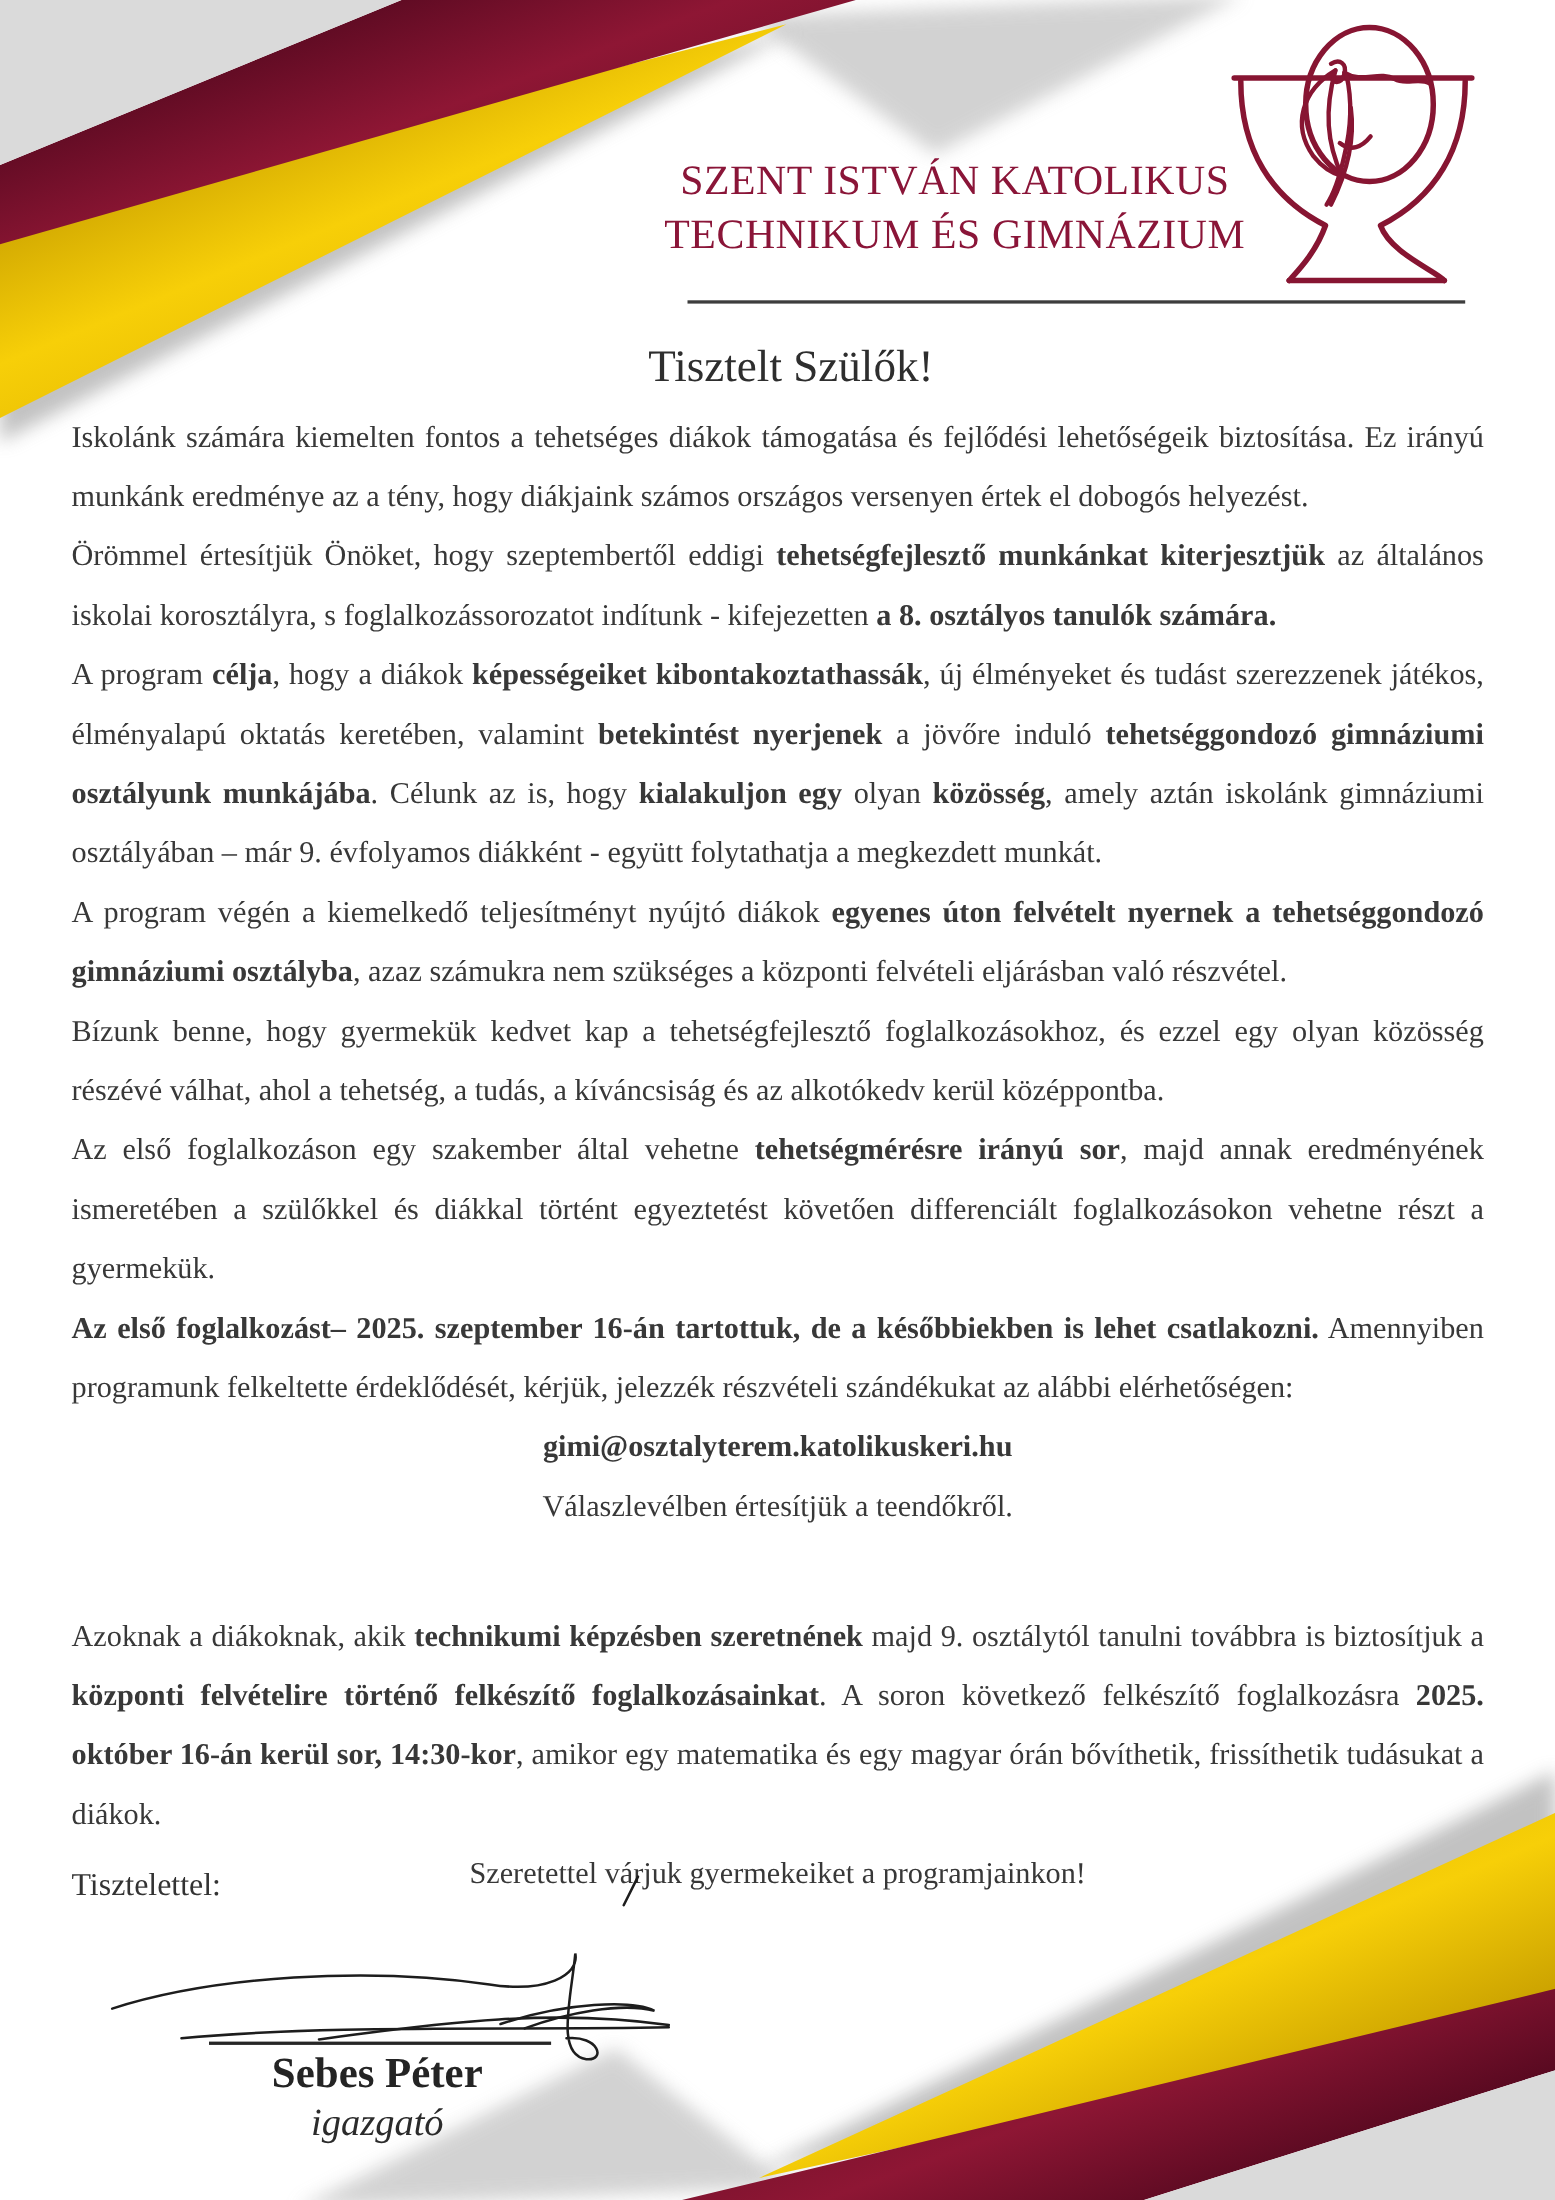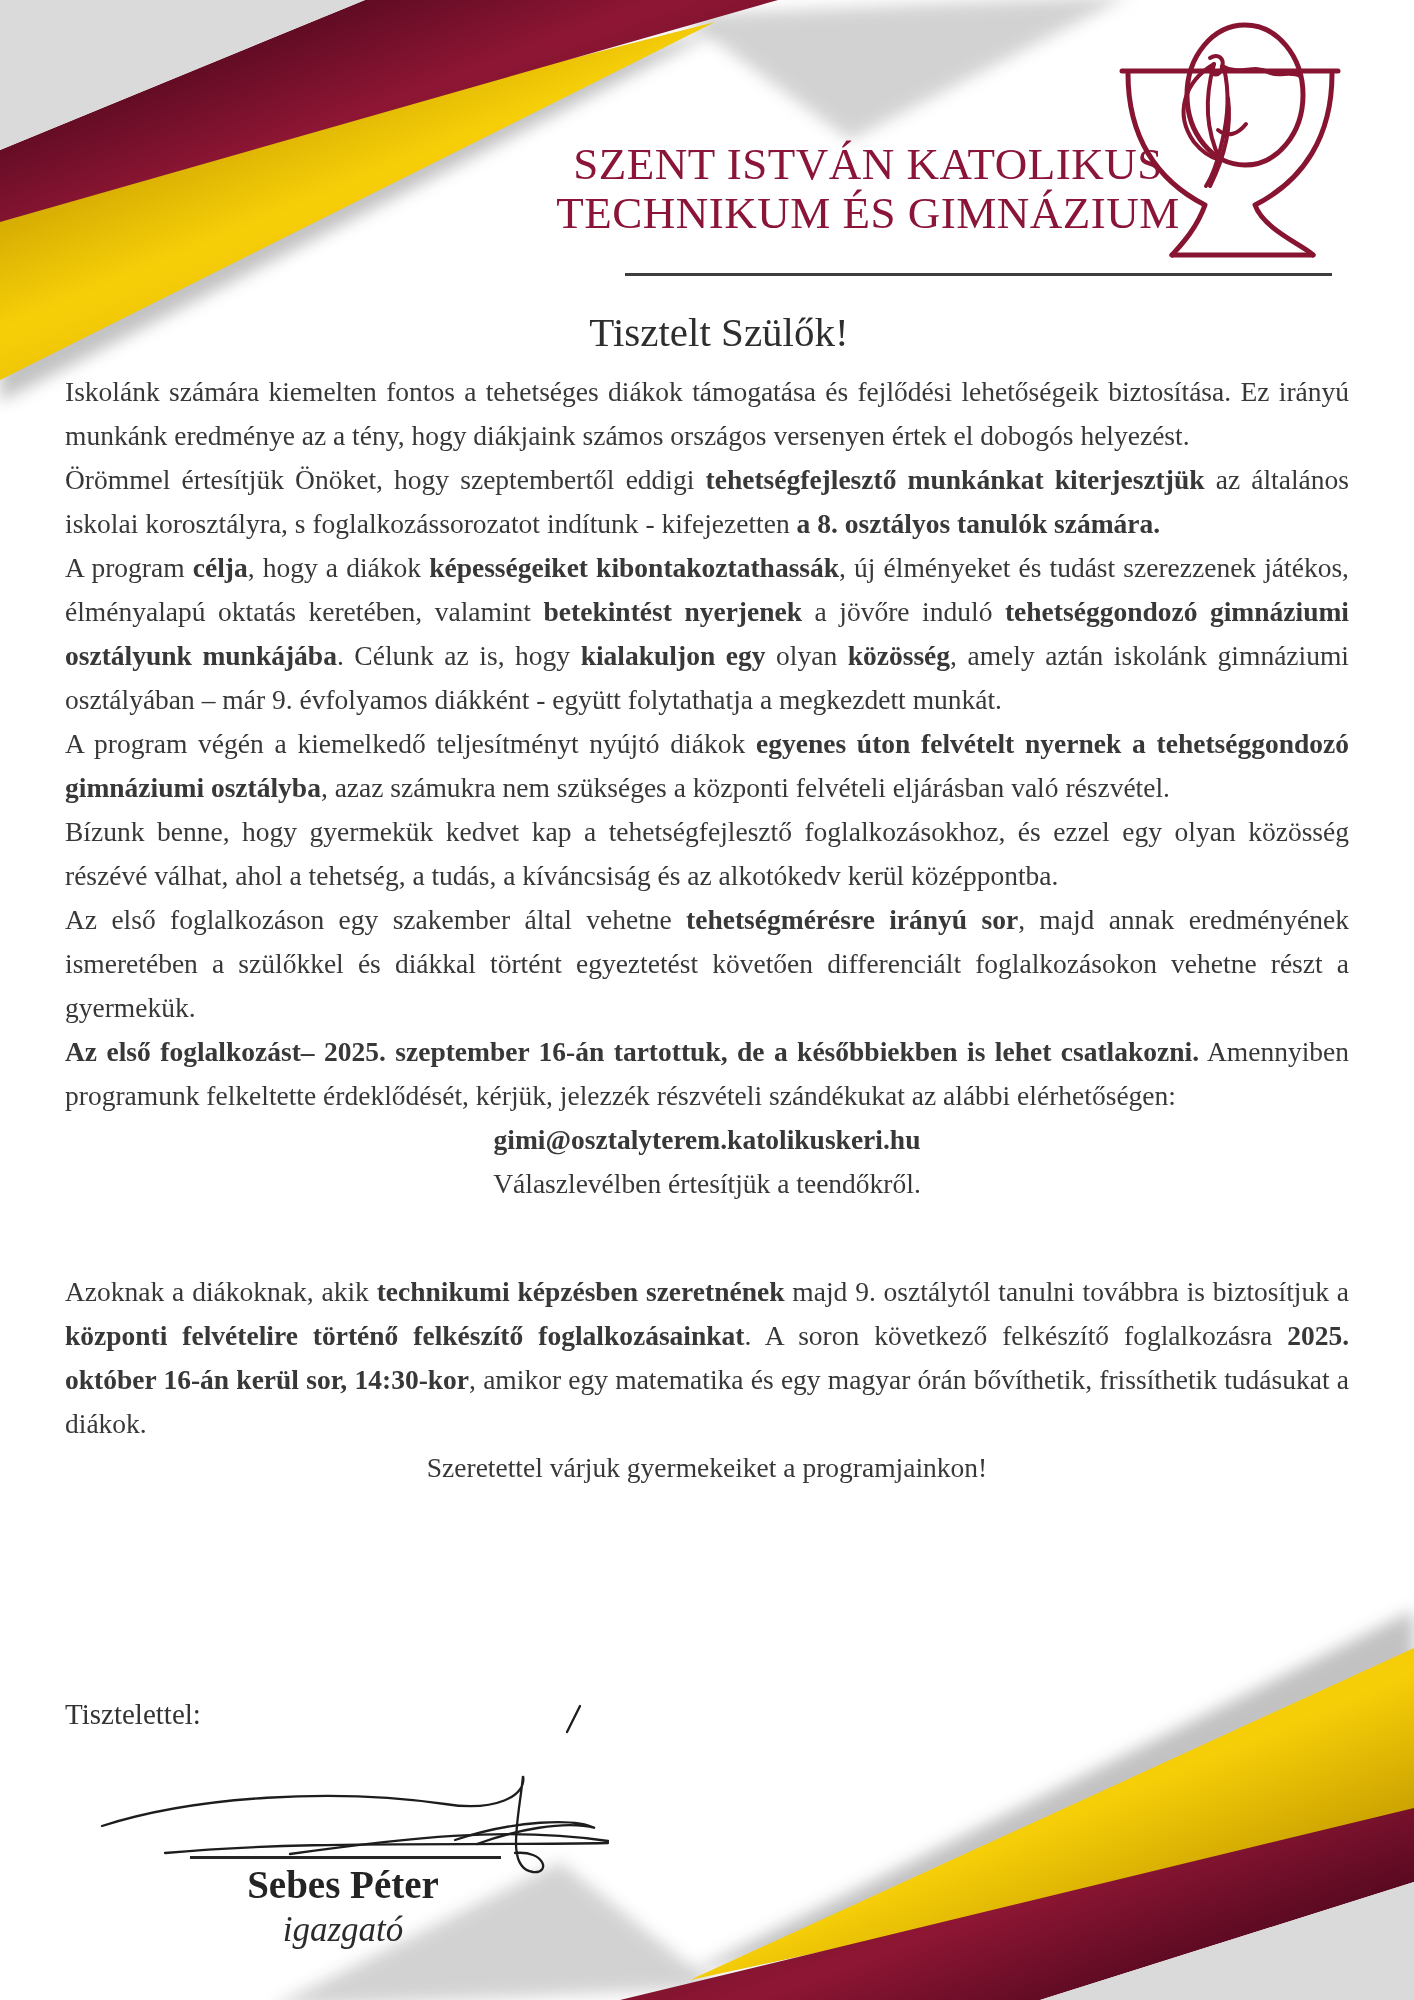--- a/index.html
+++ b/index.html
@@ -6,34 +6,34 @@
   body {
     width:1414px; height:2000px; position:relative; background:#ffffff;
     overflow:hidden;
     font-family:"Liberation Serif","DejaVu Serif",serif;
   }
   .deco { position:absolute; left:0; top:0; width:1414px; height:2000px; z-index:0; pointer-events:none; }
   .content { position:relative; z-index:1; }
 
   .school-name {
     position:absolute; left:538px; top:140px; width:660px;
-    text-align:center; color:#8A1538; font-size:45px; line-height:49px;
+    text-align:center; color:#8A1538; font-size:38px; line-height:49px;
     letter-spacing:0.5px; font-weight:normal;
   }
   .logo-svg { position:absolute; left:1118px; top:18px; }
   .separator { position:absolute; left:625px; top:273px; width:707px; height:3px; background:#3d3d3d; }
 
   .page-title {
     position:absolute; left:0; top:296px; width:1414px; margin:12px;
     text-align:center; font-size:41px; font-weight:normal; color:#2e2e2e;
   }
 
   .letter {
     position:absolute; left:65px; top:370px; width:1284px;
-    font-size:27.5px; line-height:44px; color:#383838; text-align:justify;
+    font-size:27.5px; line-height:54px; color:#383838; text-align:justify;
   }
   .letter p { margin:0; }
   .letter p.center { text-align:center; }
   .letter p.gap { margin-top:64px; }
   .letter b { font-weight:bold; }
 
   .salutation { position:absolute; left:65px; top:1698px; font-size:29px; color:#333; }
   .signature-svg { position:absolute; left:85px; top:1688px; }
   .sig-line { position:absolute; left:190px; top:1856px; width:311px; height:3px; background:#262626; }
   .signer-name {

